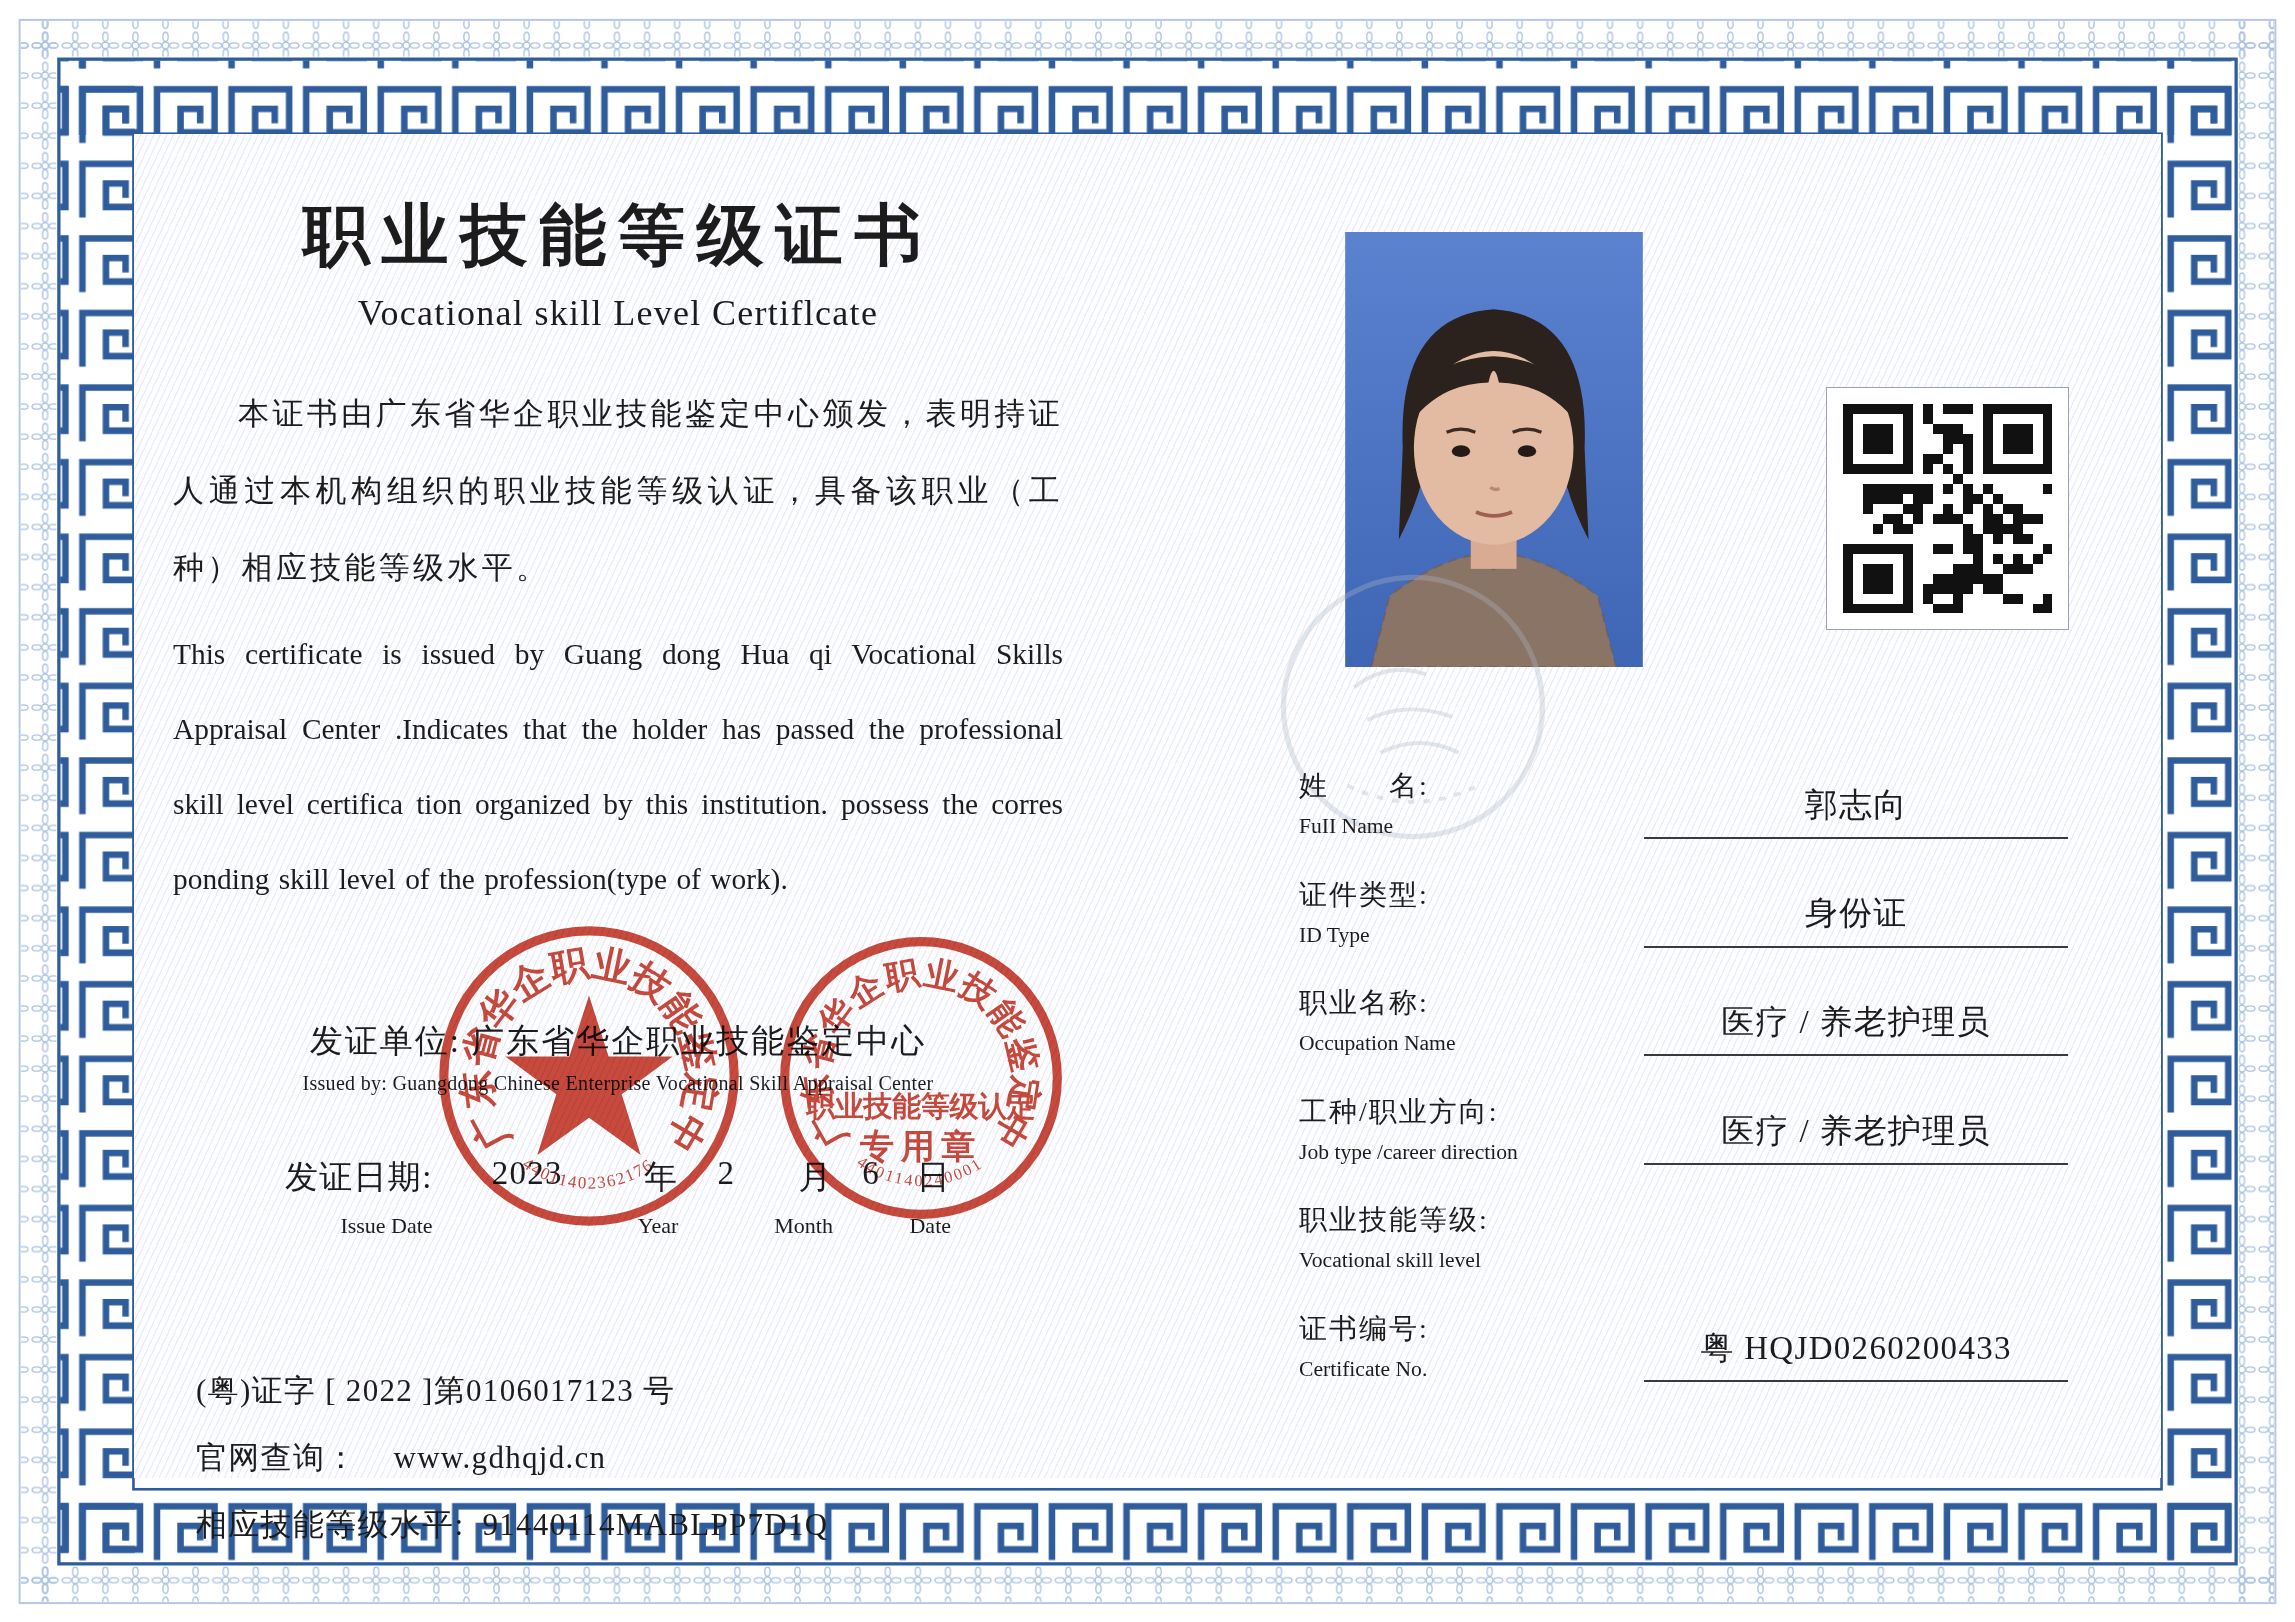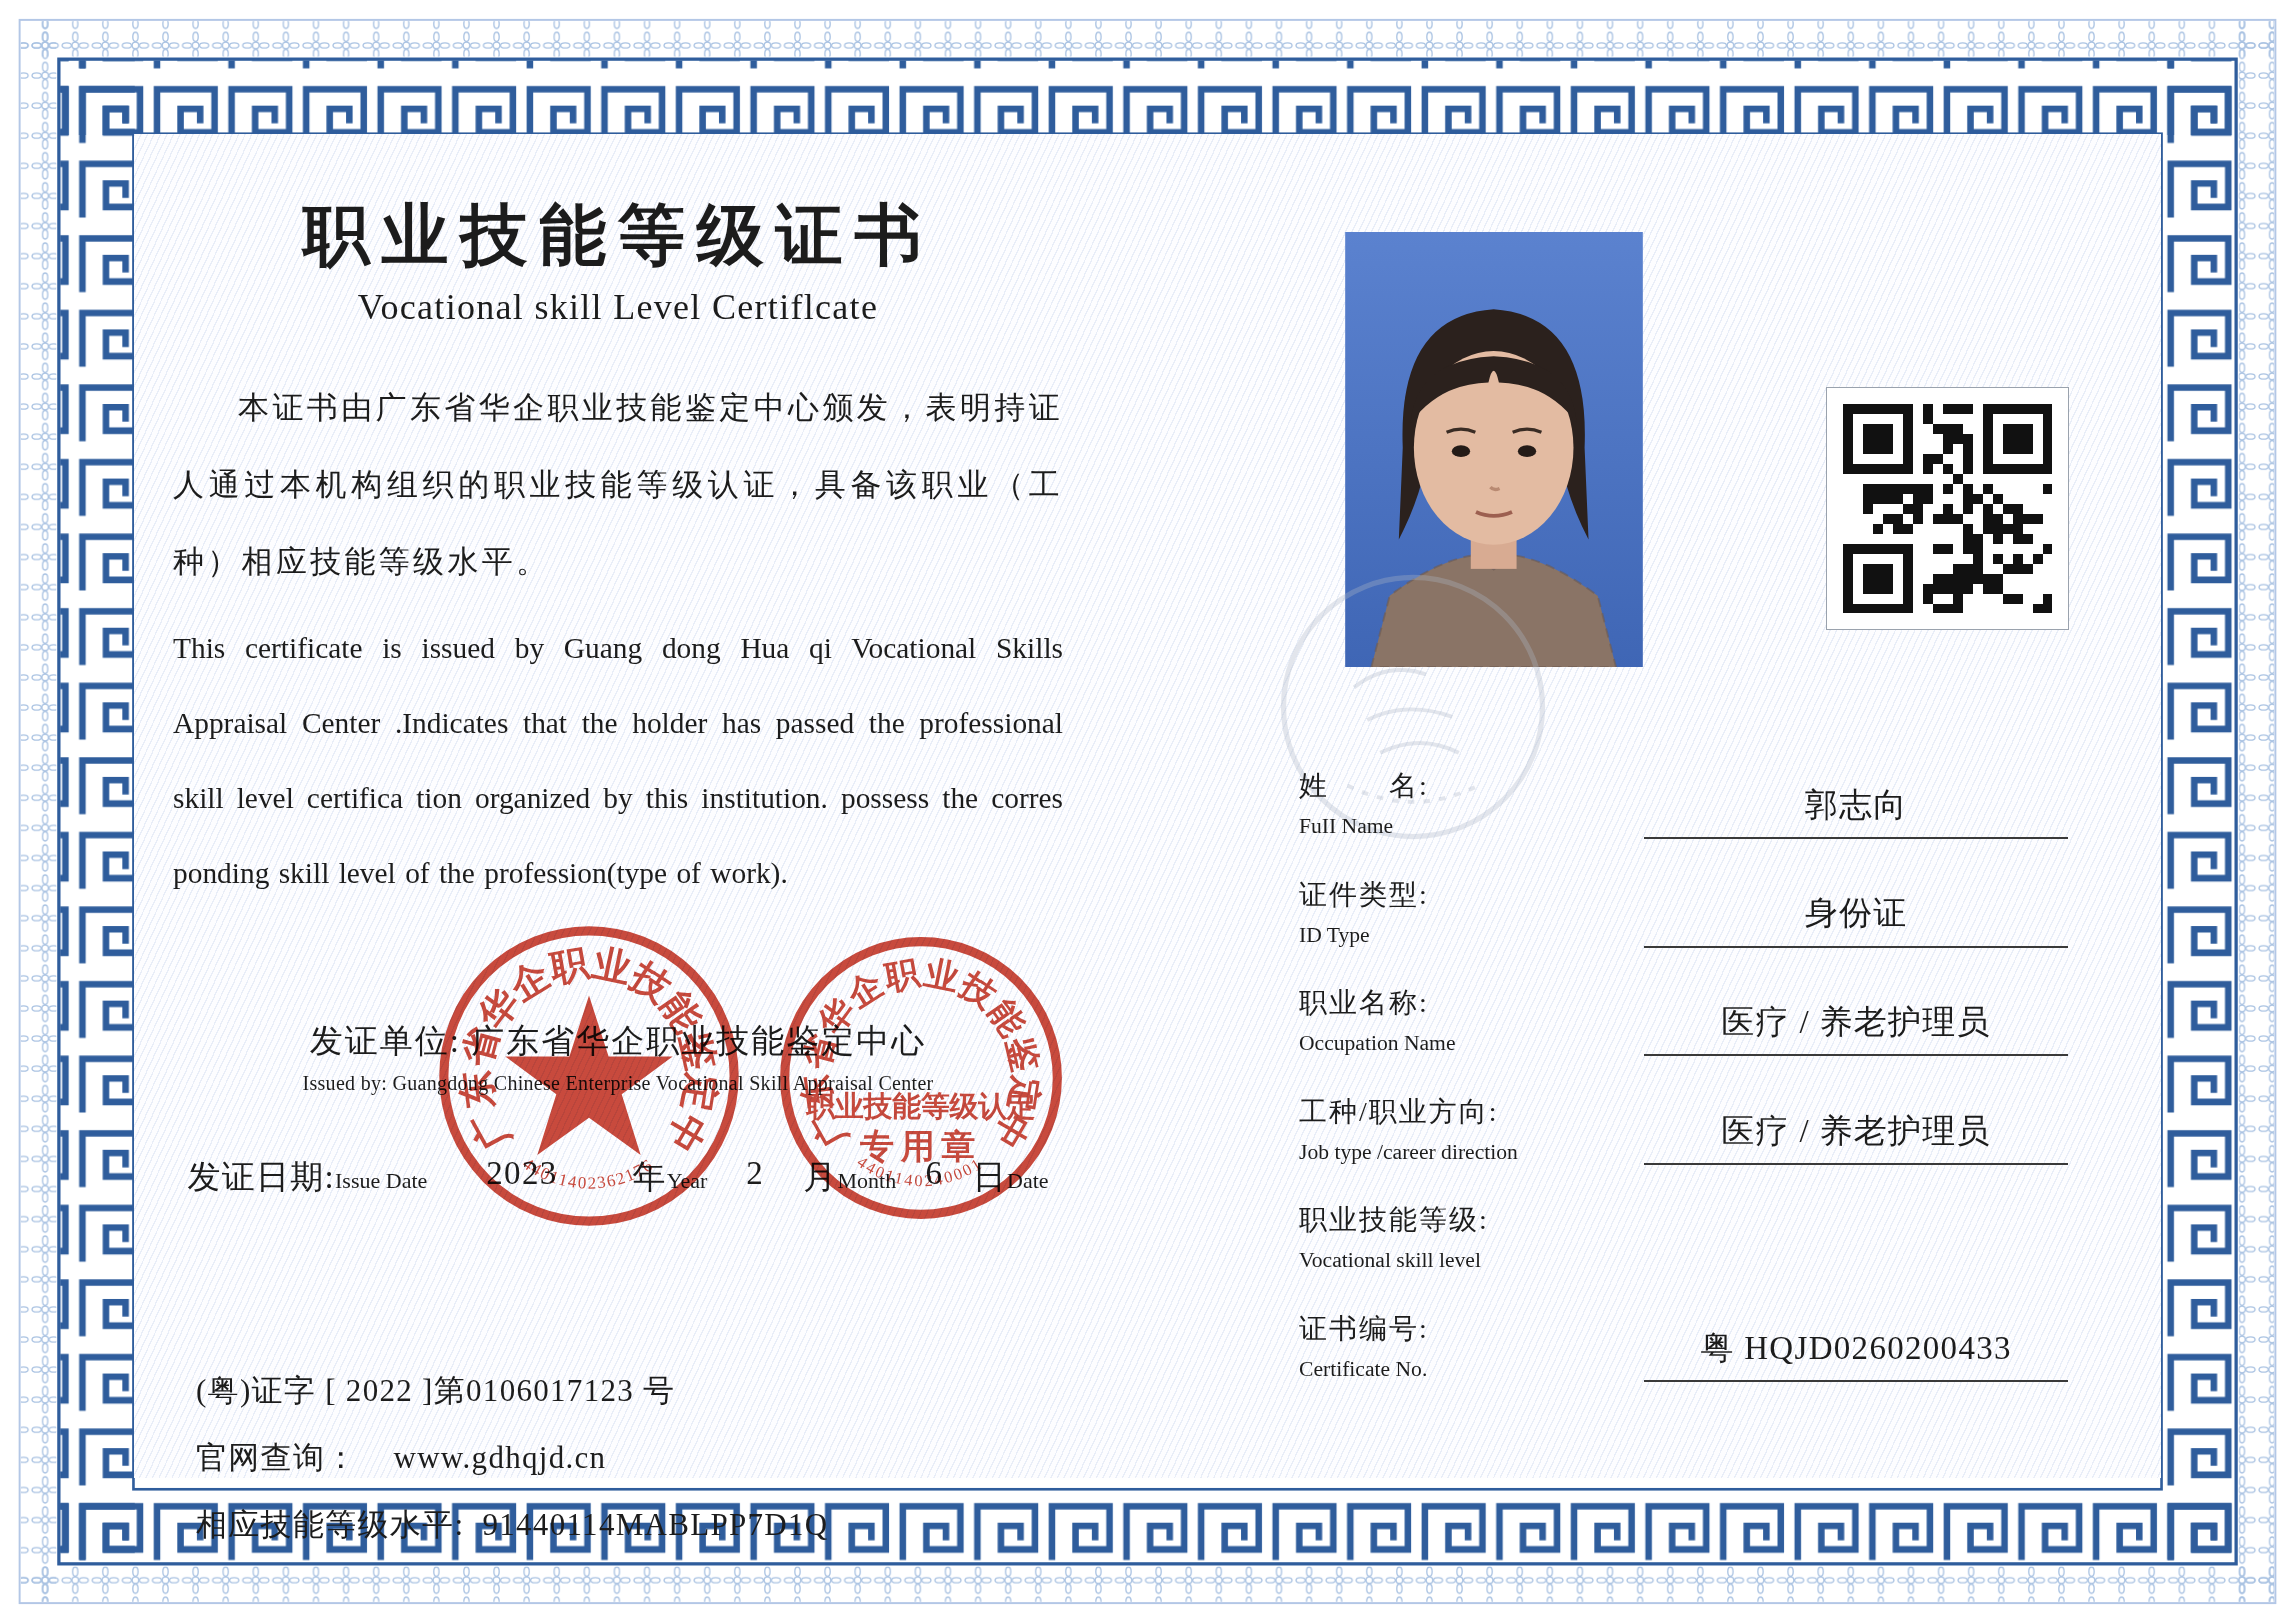--- a/index.html
+++ b/index.html
@@ -9,28 +9,28 @@
   }
   svg.frame{position:absolute;left:0;top:0;z-index:0;}
   .content{
     position:absolute;left:134px;top:134px;right:134px;bottom:134px;z-index:1;
     background:
       repeating-linear-gradient(115deg, rgba(110,145,205,0.14) 0px, rgba(110,145,205,0.14) 1.3px, rgba(255,255,255,0) 1.3px, rgba(255,255,255,0) 5.9px),
       #fdfdff;
   }
   .left-col{position:absolute;left:39px;top:56px;width:890px;}
   .title-zh{font-size:67px;font-weight:700;letter-spacing:11.8px;text-align:center;white-space:nowrap;}
-  .title-en{font-size:36px;text-align:center;margin-top:5px;letter-spacing:1.3px;}
+  .title-en{font-size:36px;text-align:center;margin-top:11px;letter-spacing:1.3px;}
   .para-zh{margin-top:41px;font-size:31px;line-height:77px;text-indent:65px;text-align:justify;letter-spacing:3.3px;}
   .para-en{margin-top:10.5px;font-size:29.4px;line-height:75px;text-align:justify;word-spacing:2px;}
   .issuer{position:absolute;left:39px;top:885px;width:890px;text-align:center;}
   .issuer-zh{font-size:33px;letter-spacing:2px;white-space:nowrap;}
   .issuer-en{font-size:20px;margin-top:7.9px;letter-spacing:0.3px;}
   .dateline{position:absolute;left:39px;top:1021px;width:890px;display:flex;justify-content:center;align-items:flex-start;}
-  .dg{display:flex;flex-direction:row;align-items:flex-start;}
+  .dg{display:flex;flex-direction:column;align-items:flex-end;}
   .d-zh{font-size:33px;letter-spacing:1.3px;white-space:nowrap;}
   .d-en{font-size:22px;margin-top:13px;}
   .g1{margin-left:59px}.g2{margin-left:75px}.g3{margin-left:39px}
   .g4{margin-left:39px}.g5{margin-left:29.4px}.g6{margin-left:29.4px}
   .footer{position:absolute;left:62px;top:1211px;font-size:31px;letter-spacing:1.3px;}
   .f-line{margin-top:25px;white-space:nowrap;}
   .f-gap{display:inline-block;width:36px;}
   .fields{position:absolute;left:1165px;top:620px;width:769px;}
   .field-row{display:flex;align-items:flex-end;margin-bottom:23.6px;min-height:85px;}
   .label-col{width:340px;flex:0 0 340px;padding-right:5.2px;}

